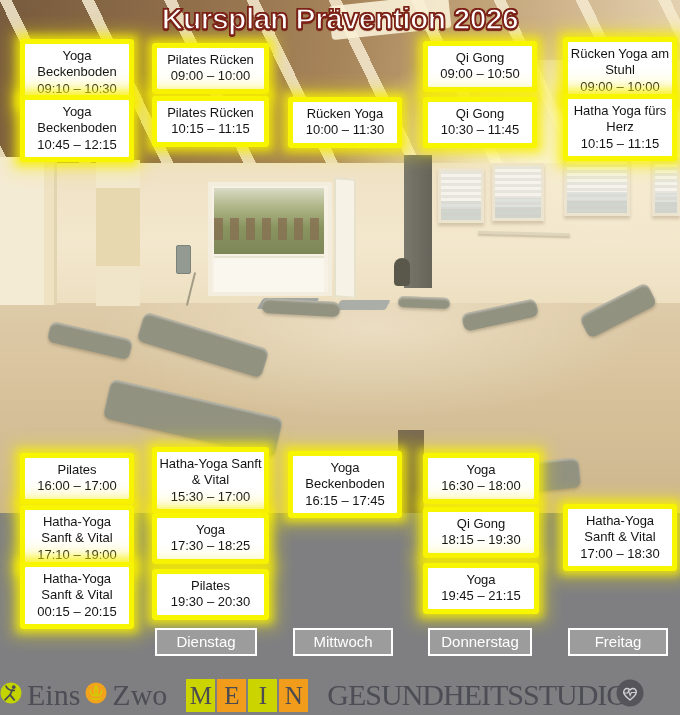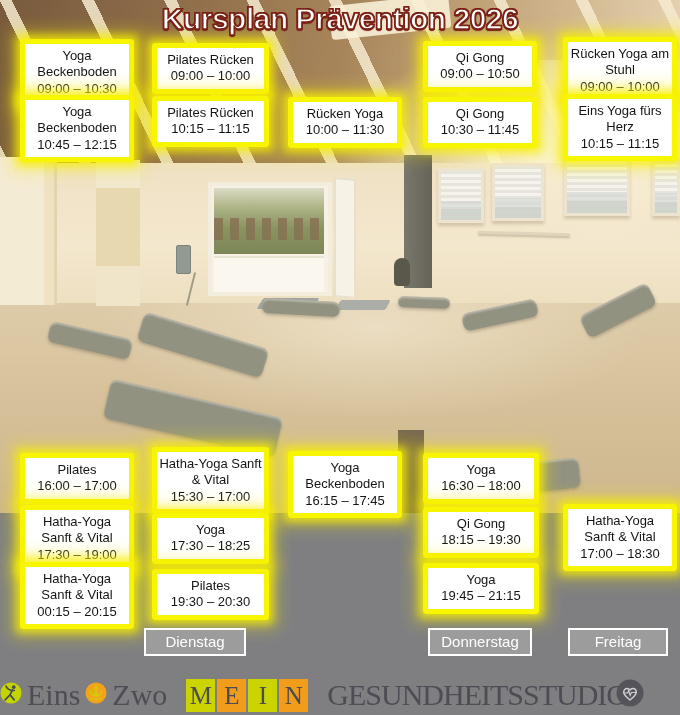--- a/index.html
+++ b/index.html
@@ -133,21 +133,21 @@
     <div class="mat" style="left:430px;top:465px;width:150px;height:30px;transform:rotate(-6deg)"></div>
     <div class="warmwash"></div>
   </div>
 
   <div class="grayband"></div>
 
   <h1 class="title">Kursplan Prävention 2026</h1>
 
   <div class="card" style="left:25px;top:44px;width:100px">
     <div>Yoga Beckenboden</div>
-    <div>09:00 – 10:30</div>
+    <div>09:10 – 10:30</div>
   </div>
   <div class="card" style="left:25px;top:100px;width:100px">
     <div>Yoga Beckenboden</div>
     <div>10:45 – 12:15</div>
   </div>
   <div class="card" style="left:157px;top:48px;width:103px">
     <div>Pilates Rücken</div>
     <div>09:00 – 10:00</div>
   </div>
   <div class="card" style="left:157px;top:101px;width:103px">
@@ -164,31 +164,31 @@
   </div>
   <div class="card" style="left:428px;top:102px;width:100px">
     <div>Qi Gong</div>
     <div>10:30 – 11:45</div>
   </div>
   <div class="card" style="left:568px;top:42px;width:100px">
     <div>Rücken Yoga am Stuhl</div>
     <div>09:00 – 10:00</div>
   </div>
   <div class="card" style="left:568px;top:99px;width:100px">
-    <div>Eins Yoga fürs Herz</div>
+    <div>Hatha Yoga fürs Herz</div>
     <div>10:15 – 11:15</div>
   </div>
 
   <div class="card" style="left:25px;top:458px;width:100px">
     <div>Pilates</div>
     <div>16:00 – 17:00</div>
   </div>
   <div class="card" style="left:25px;top:510px;width:100px">
     <div>Hatha-Yoga Sanft &amp; Vital</div>
-    <div>17:30 – 19:00</div>
+    <div>17:10 – 19:00</div>
   </div>
   <div class="card" style="left:25px;top:567px;width:100px">
     <div>Hatha-Yoga Sanft &amp; Vital</div>
     <div>00:15 – 20:15</div>
   </div>
   <div class="card" style="left:157px;top:452px;width:103px">
     <div>Hatha-Yoga Sanft &amp; Vital</div>
     <div>15:30 – 17:00</div>
   </div>
   <div class="card" style="left:157px;top:518px;width:103px">
@@ -213,21 +213,22 @@
   </div>
   <div class="card" style="left:428px;top:568px;width:102px">
     <div>Yoga</div>
     <div>19:45 – 21:15</div>
   </div>
   <div class="card" style="left:568px;top:509px;width:100px">
     <div>Hatha-Yoga Sanft &amp; Vital</div>
     <div>17:00 – 18:30</div>
   </div>
 
-  <div class="daybtn" style="left:144px;width:98px">Dienstag</div>
+  <div class="daybtn" style="left:155px;width:98px">Dienstag</div>
+  <div class="daybtn" style="left:293px;width:96px">Mittwoch</div>
   <div class="daybtn" style="left:428px;width:100px">Donnerstag</div>
   <div class="daybtn" style="left:568px;width:96px">Freitag</div>
 
   <div class="footer">
     <span class="ftricon">
       <svg width="22" height="22" viewBox="0 0 24 24">
         <circle cx="12" cy="12" r="11.5" fill="#c3d400"></circle>
         <circle cx="15" cy="5.6" r="2" fill="#4b4b52"></circle>
         <path d="M6.5 4.5 C8.5 8.5 11 9.5 15.5 9.2" stroke="#4b4b52" stroke-width="1.8" fill="none" stroke-linecap="round"></path>
         <path d="M13.5 8.5 L11 14 L5.5 19.5" stroke="#4b4b52" stroke-width="1.9" fill="none" stroke-linecap="round"></path>

